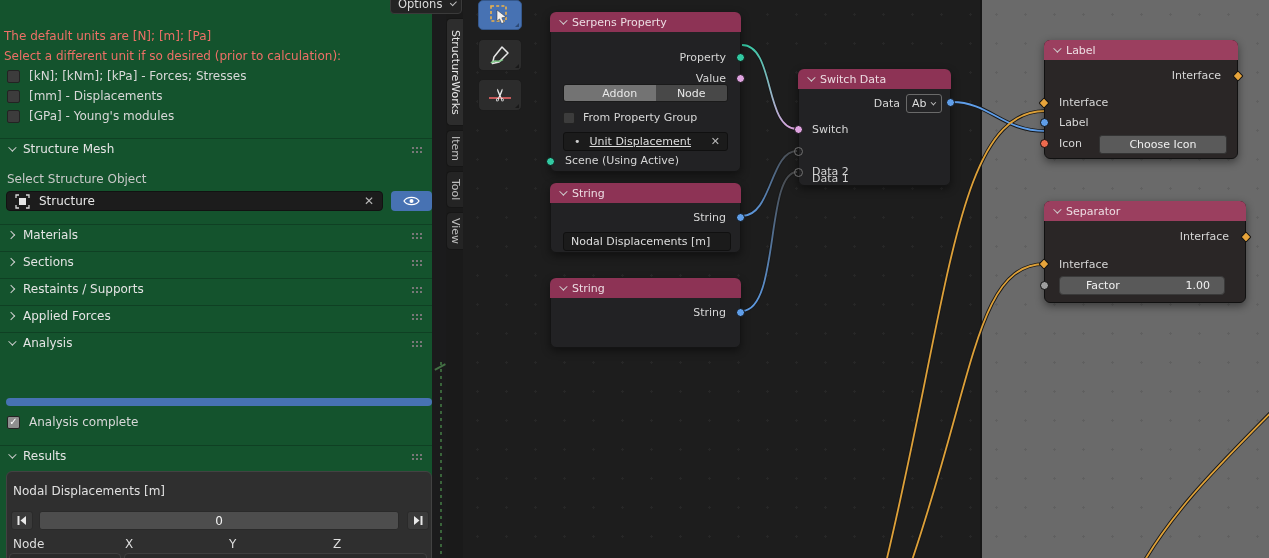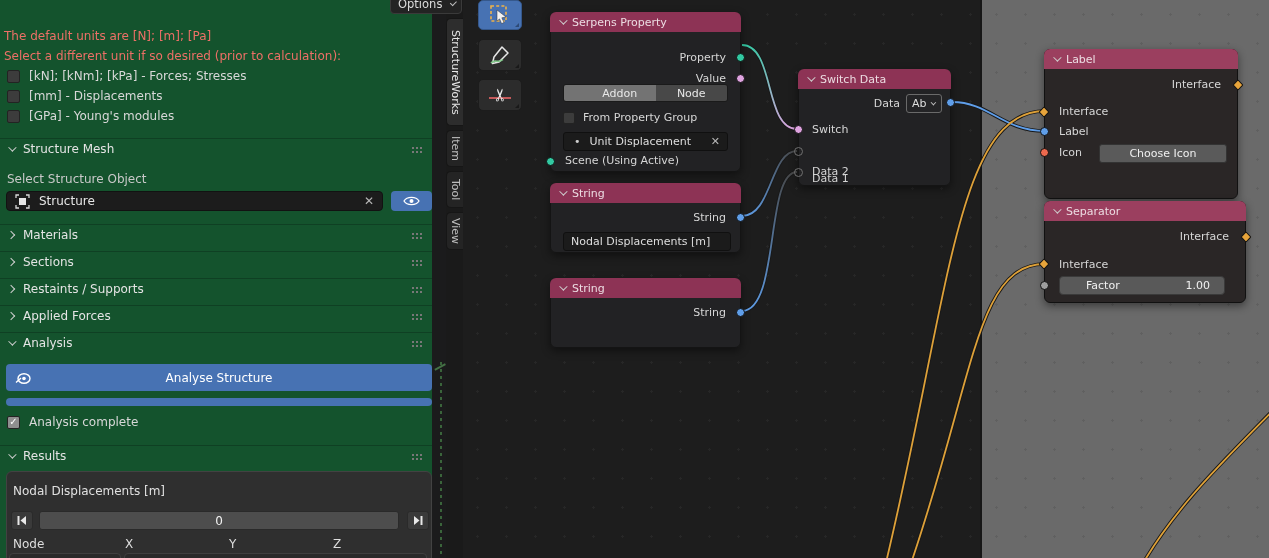--- a/index.html
+++ b/index.html
@@ -164,21 +164,21 @@
     <div class="seg" style="left:12px; right:12px; top:71px;">
       <div class="on">Addon</div>
       <div class="off">Node</div>
     </div>
     <div class="abs" style="left:12px; top:98px; display:flex; align-items:center; gap:8px;">
       <span class="cbx" style="width:12px;height:12px;"></span>
       <span>From Property Group</span>
     </div>
     <div class="nfield" style="left:12px; right:12px; top:119px;">
       <span style="margin-left:10px; color:#cfcfcf;">•</span>
-      <span style="margin-left:9px;">Unit Displacement</span>
+      <span style="margin-left:9px;text-decoration:underline;">Unit Displacement</span>
       <span style="margin-left:auto; margin-right:7px; color:#b8b8b8;">✕</span>
     </div>
     <span class="sock" style="left:-5px; top:144px; background:#32c9a2;"></span>
     <div class="nlab" style="left:14px; top:141px;">Scene (Using Active)</div>
   </div>
 
   <div class="node" style="left:550px; top:183px; width:191px; height:70px;">
     <div class="nhead">
       <span class="chev down"></span>
       <span>String</span>
@@ -211,21 +211,21 @@
     </div>
     <span class="sock" style="right:-5px; top:28px; background:#5f9ee9;"></span>
     <span class="sock" style="left:-5px; top:55px; background:#dfa3e0;"></span>
     <div class="nlab" style="left:13px; top:53px;">Switch</div>
     <span class="sock ring" style="left:-5px; top:77px;"></span>
     <div class="nlab" style="left:13px; top:74px;margin-top:28px;">Data 1</div>
     <span class="sock ring" style="left:-5px; top:98px;"></span>
     <div class="nlab" style="left:13px; top:95px;">Data 2</div>
   </div>
 
-  <div class="node onframe" style="left:1044px; top:49px; width:194px; height:150px;">
+  <div class="node onframe" style="left:1044px; top:40px; width:194px; height:119px;">
     <div class="nhead">
       <span class="chev down"></span>
       <span>Label</span>
     </div>
     <div class="nlab r" style="right:16px; top:28px;">Interface</div>
     <span class="sock diamond" style="right:-5px; top:31px; background:#e7a43b;"></span>
     <span class="sock diamond" style="left:-5px; top:58px; background:#e7a43b;"></span>
     <div class="nlab" style="left:14px; top:55px;">Interface</div>
     <span class="sock" style="left:-5px; top:77px; background:#5f9ee9;"></span>
     <div class="nlab" style="left:14px; top:75px;">Label</div>
@@ -317,28 +317,20 @@
       <span>Applied Forces</span>
       <span class="dots"></span>
     </div>
     <div class="sep" style="top:332px;"></div>
     <div class="prow phead" style="top:335px; height:15px;">
       <span class="chev down"></span>
       <span>Analysis</span>
       <span class="dots"></span>
     </div>
 
-    <div class="btn-blue abs" style="left:6px; top:364px; width:426px; height:27px; font-size:12px;">
-      <svg width="18" height="18" viewBox="0 0 18 18" style="position:absolute; left:8px;">
-        <ellipse cx="10" cy="9.5" rx="6" ry="4.8" fill="none" stroke="#fff" stroke-width="1.4"></ellipse>
-        <circle cx="10" cy="9.5" r="1.8" fill="#fff"></circle>
-        <path d="M2,13.5 L7,9" stroke="#fff" stroke-width="1.4" fill="none"></path>
-      </svg>
-      <span>Analyse Structure</span>
-    </div>
     <div class="abs" style="left:6px; top:398px; width:426px; height:8px; background:#4772b3; border-radius:4px;"></div>
 
     <div class="prow" style="top:415px; padding-left:7px; gap:9px;">
       <span class="cbx checked">
           <span>✓</span>
         </span>
       <span>Analysis complete</span>
     </div>
 
     <div class="sep" style="top:445px;"></div>

